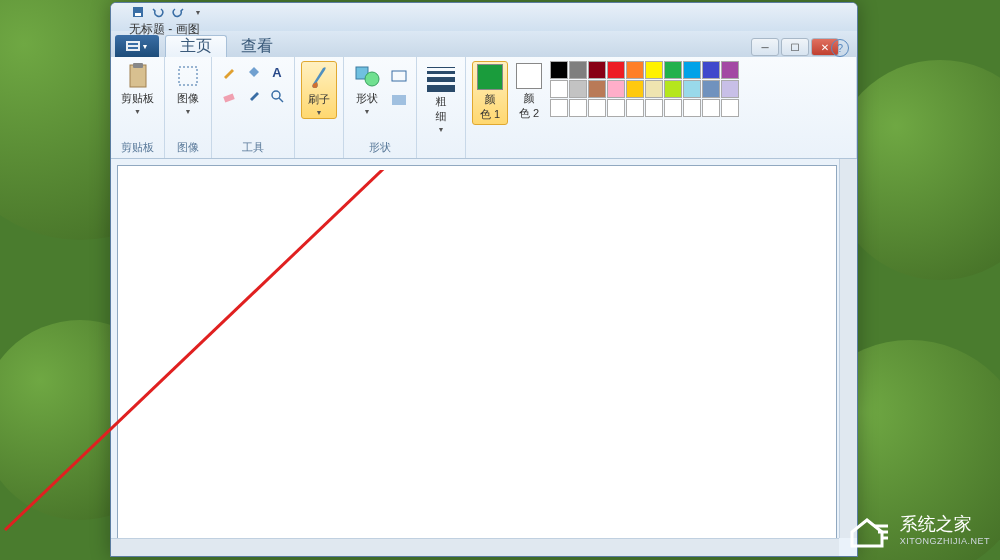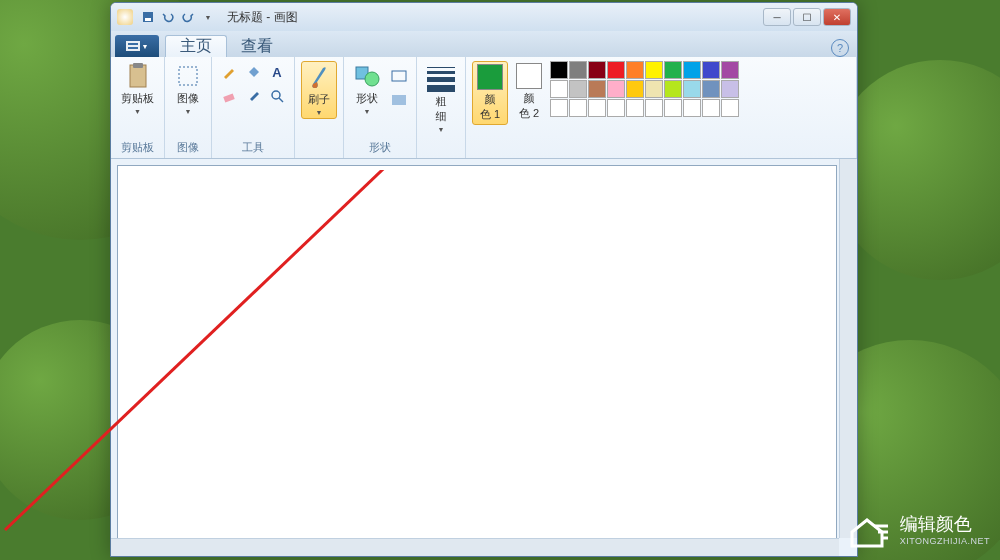--- a/index.html
+++ b/index.html
@@ -4,21 +4,21 @@
 <style>
 *{margin:0;padding:0;box-sizing:border-box;font-family:"Microsoft YaHei",sans-serif;}
 body{width:1000px;height:560px;overflow:hidden;position:relative;}
 .bg{position:absolute;inset:0;background:#4a7c2e;}
 .melon{position:absolute;border-radius:50%;background:radial-gradient(circle at 30% 30%,#6fa843,#3d6622);}
 .m1{width:280px;height:280px;left:-60px;top:-40px;}
 .m2{width:200px;height:200px;left:-20px;bottom:40px;}
 .m3{width:220px;height:220px;right:-50px;top:60px;}
 .m4{width:240px;height:240px;right:-30px;bottom:-20px;}
 .window{position:absolute;left:110px;top:2px;width:748px;height:555px;background:#fff;border:1px solid #5a7ca0;border-radius:6px 6px 0 0;box-shadow:0 0 20px rgba(0,0,0,0.3);}
-.titlebar{height:28px;background:linear-gradient(#e8f0f8,#d0e0f0);border-radius:5px 5px 0 0;display:flex;align-items:center;padding:0 6px;font-size:12px;color:#333;}
+.titlebar{height:28px;background:linear-gradient(#e8f0f8,#d0e0f0);border-radius:5px 5px 0 0;display:flex;align-items:flex-start;padding:0 18px;font-size:12px;color:#333;flex-direction:column;}
 .titlebar .icon{width:16px;height:16px;background:radial-gradient(circle,#fff,#f0d080);border-radius:3px;margin-right:6px;}
 .qat{display:flex;gap:2px;margin-right:10px;}
 .qat-btn{width:18px;height:18px;display:flex;align-items:center;justify-content:center;cursor:pointer;}
 .win-controls{margin-left:auto;display:flex;gap:2px;}
 .wc{width:28px;height:18px;background:linear-gradient(#f0f4f8,#d8e4f0);border:1px solid #a8b8c8;border-radius:3px;display:flex;align-items:center;justify-content:center;font-size:10px;cursor:pointer;}
 .wc.close{background:linear-gradient(#e07060,#c04030);color:#fff;}
 .tabrow{height:26px;background:linear-gradient(#dce8f4,#c8d8e8);display:flex;align-items:flex-end;padding-left:4px;}
 .filebtn{width:44px;height:22px;background:linear-gradient(#3a6ea5,#1e4d7a);border-radius:3px 3px 0 0;margin-right:6px;display:flex;align-items:center;justify-content:center;cursor:pointer;}
 .filebtn svg{fill:#fff;}
 .tab{padding:0 14px;font-size:16px;cursor:pointer;color:#3a5a7a;}
@@ -300,16 +300,16 @@
 </svg>
 
 <div class="watermark">
   <svg class="wm-icon" viewBox="0 0 46 46">
       <path d="M8 26 L23 14 L38 26 L38 40 L8 40 Z" fill="none" stroke="#fff" stroke-width="3"></path>
       <line x1="30" y1="20" x2="44" y2="20" stroke="#fff" stroke-width="3"></line>
       <line x1="34" y1="26" x2="44" y2="26" stroke="#fff" stroke-width="3"></line>
       <line x1="38" y1="32" x2="44" y2="32" stroke="#fff" stroke-width="3"></line>
     </svg>
   <div class="wm-txt">
-    <span>编辑颜色</span>
+    <span>系统之家</span>
     <small>XITONGZHIJIA.NET</small>
   </div>
 </div>
 
 </body></html>

